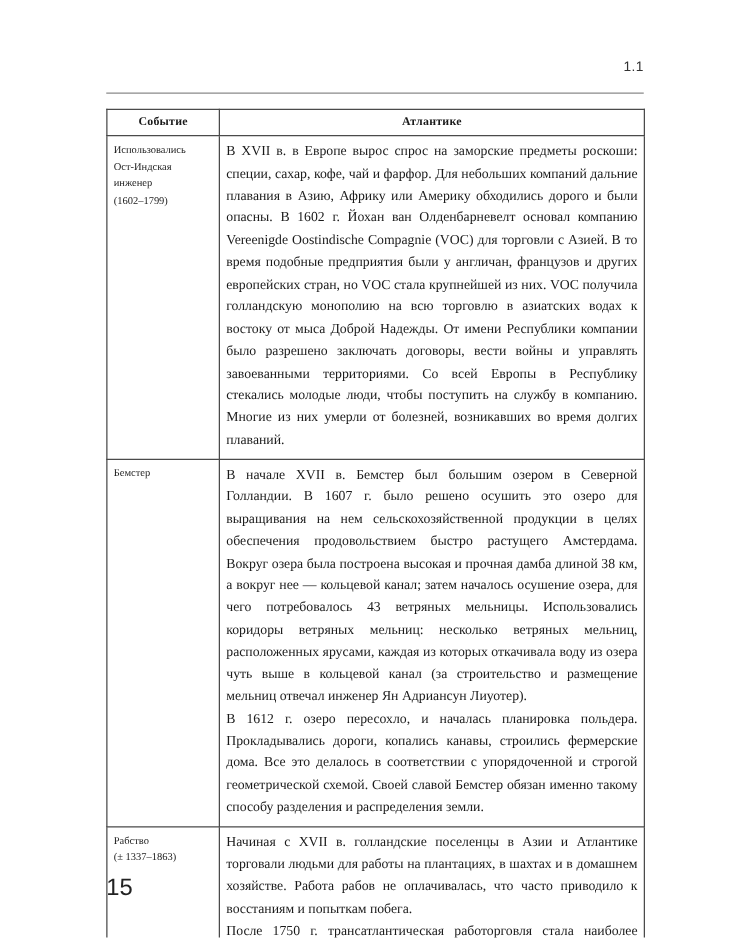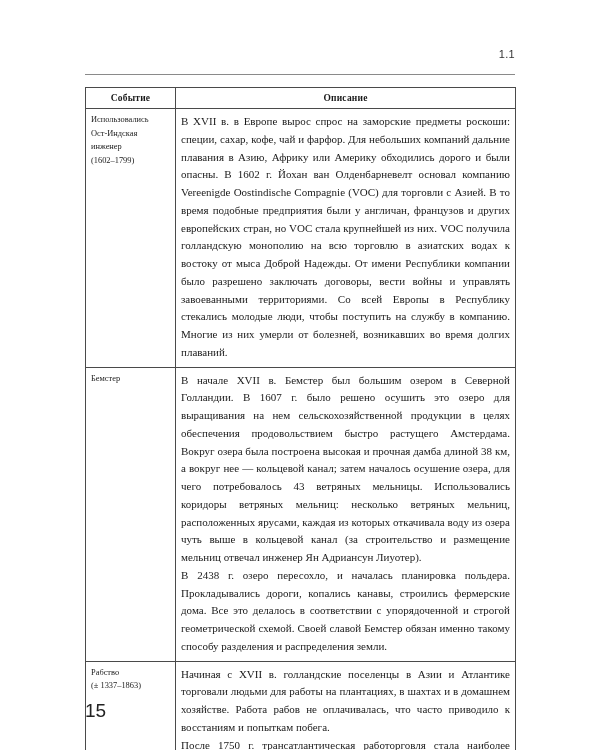--- a/index.html
+++ b/index.html
@@ -108,42 +108,42 @@
 
   <div class="table-wrap">
     <table class="doc-table">
       <colgroup>
         <col class="c-event">
         <col class="c-desc">
       </colgroup>
       <thead>
         <tr>
           <th>Событие</th>
-          <th>Описание</th>
+          <th>Атлантике</th>
         </tr>
       </thead>
       <tbody>
         <tr>
           <td class="event-cell">
             <span class="ev-line">Использовались</span>
             <span class="ev-line">Ост-Индская</span>
             <span class="ev-line">инженер</span>
             <span class="ev-line">(1602–1799)</span>
           </td>
           <td class="desc-cell">
             <p class="last-justified">В XVII в. в Европе вырос спрос на заморские предметы роскоши: специи, сахар, кофе, чай и фарфор. Для небольших компаний дальние плавания в Азию, Африку или Америку обходились дорого и были опасны. В 1602 г. Йохан ван Олденбарневелт основал компанию Vereenigde Oostindische Compagnie (VOC) для торговли с Азией. В то время подобные предприятия были у англичан, французов и других европейских стран, но VOC стала крупнейшей из них. VOC получила голландскую монополию на всю торговлю в азиатских водах к востоку от мыса Доброй Надежды. От имени Республики компании было разрешено заключать договоры, вести войны и управлять завоеванными территориями. Со всей Европы в Республику стекались молодые люди, чтобы поступить на службу в компанию. Многие из них умерли от болезней, возникавших во время долгих плаваний.</p>
           </td>
         </tr>
         <tr>
           <td class="event-cell">
             <span class="ev-line">Бемстер</span>
           </td>
           <td class="desc-cell">
             <p>В начале XVII в. Бемстер был большим озером в Северной Голландии. В 1607 г. было решено осушить это озеро для выращивания на нем сельскохозяйственной продукции в целях обеспечения продовольствием быстро растущего Амстердама. Вокруг озера была построена высокая и прочная дамба длиной 38 км, а вокруг нее — кольцевой канал; затем началось осушение озера, для чего потребовалось 43 ветряных мельницы. Использовались коридоры ветряных мельниц: несколько ветряных мельниц, расположенных ярусами, каждая из которых откачивала воду из озера чуть выше в кольцевой канал (за строительство и размещение мельниц отвечал инженер Ян Адриансун Лиуотер).</p>
-            <p>В 2438 г. озеро пересохло, и началась планировка польдера. Прокладывались дороги, копались канавы, строились фермерские дома. Все это делалось в соответствии с упорядоченной и строгой геометрической схемой. Своей славой Бемстер обязан именно такому способу разделения и распределения земли.</p>
+            <p>В 1612 г. озеро пересохло, и началась планировка польдера. Прокладывались дороги, копались канавы, строились фермерские дома. Все это делалось в соответствии с упорядоченной и строгой геометрической схемой. Своей славой Бемстер обязан именно такому способу разделения и распределения земли.</p>
           </td>
         </tr>
         <tr>
           <td class="event-cell">
             <span class="ev-line">Рабство</span>
             <span class="ev-line">(± 1337–1863)</span>
           </td>
           <td class="desc-cell">
             <p>Начиная с XVII в. голландские поселенцы в Азии и Атлантике торговали людьми для работы на плантациях, в шахтах и в домашнем хозяйстве. Работа рабов не оплачивалась, что часто приводило к восстаниям и попыткам побега.</p>
             <p>После 1750 г. трансатлантическая работорговля стала наиболее масштабной. Роль Нидерландов в работорговле снизилась, но товары, произведенные рабами, становились все более важными для экономики страны. К 1770 г. до 19% импортных товаров производилось рабами, более 5% голландской экономики приходилось на деятельность, связанную с рабством. В период с XV по XIX в. европейские работорговцы перевезли через Атлантику в общей сложности около 12 млн рабов, 600 тыс. из них — на голландских судах. Рабство в Нидерландах было запрещено только в 1863 г.</p>

